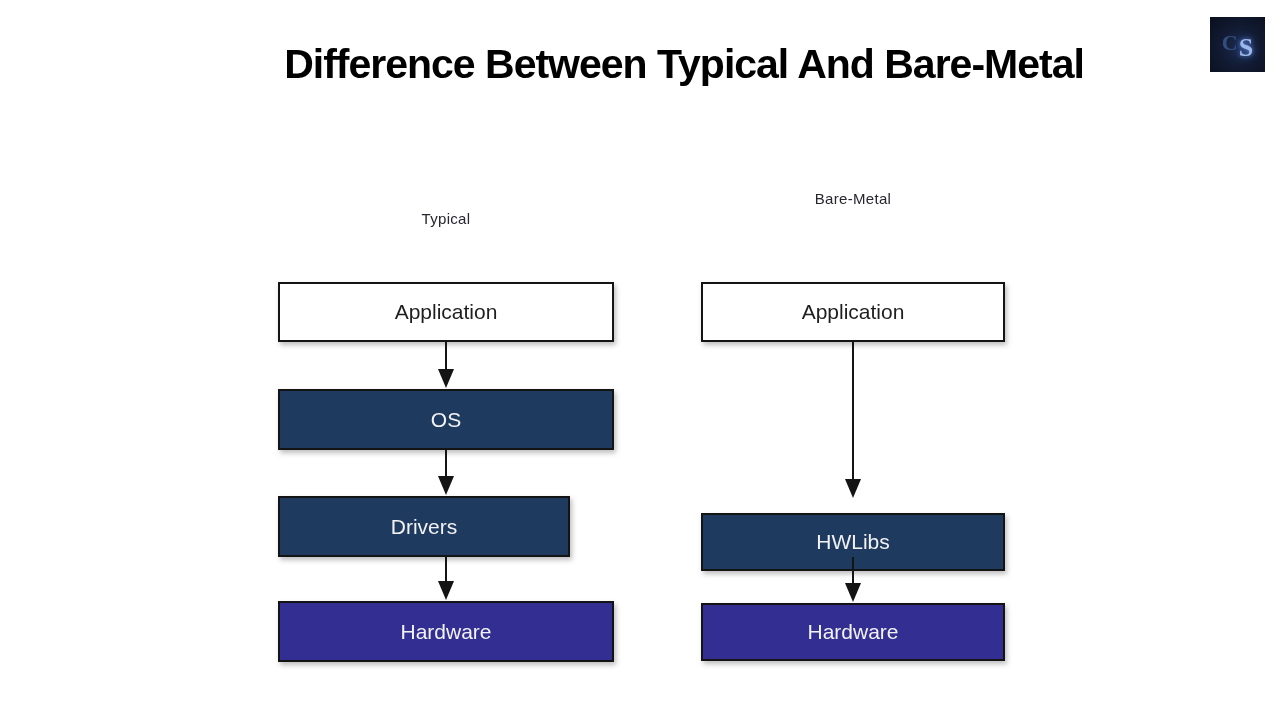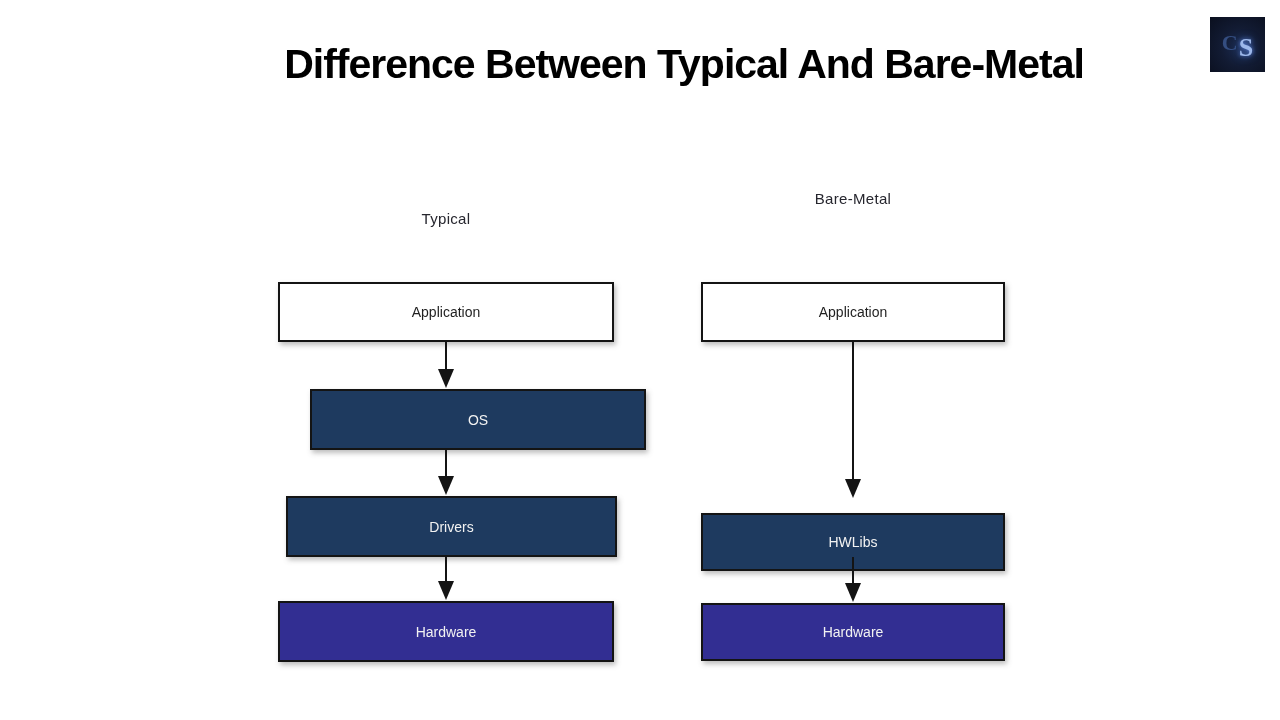--- a/index.html
+++ b/index.html
@@ -46,31 +46,31 @@
   .col-label{
     position:absolute;text-align:center;
     font-size:15px;color:var(--label);letter-spacing:.3px;
   }
   .col-label.left{left:278px;top:210px;width:336px;}
   .col-label.right{left:701px;top:190px;width:304px;}
 
   
   .box{
     position:absolute;display:flex;align-items:center;justify-content:center;
-    font-size:14px;border:2px solid var(--line);
+    font-size:21px;border:2px solid var(--line);
     box-shadow:2px 3px 5px rgba(110,110,110,.45);
     text-align:center;
   }
   .box.white{background:var(--white-box);color:var(--text-dark);}
   .box.navy{background:var(--navy);color:var(--text-light);}
   .box.purple{background:var(--purple);color:var(--text-light);}
 
   .l-app     {left:278px;top:282px;width:336px;height:60px;}
-  .l-os      {left:278px;top:389px;width:336px;height:61px;margin-left:32px;}
-  .l-drivers {left:286px;top:496px;width:331px;height:61px;}
+  .l-os      {left:278px;top:389px;width:336px;height:61px;}
+  .l-drivers {left:278px;top:496px;width:292px;height:61px;}
   .l-hw      {left:278px;top:601px;width:336px;height:61px;}
 
   .r-app     {left:701px;top:282px;width:304px;height:60px;}
   .r-hwlibs  {left:701px;top:513px;width:304px;height:58px;}
   .r-hw      {left:701px;top:603px;width:304px;height:58px;}
 
   
   .arrow-line{position:absolute;width:2px;background:var(--line);}
   .arrow-head{
     position:absolute;width:0;height:0;

